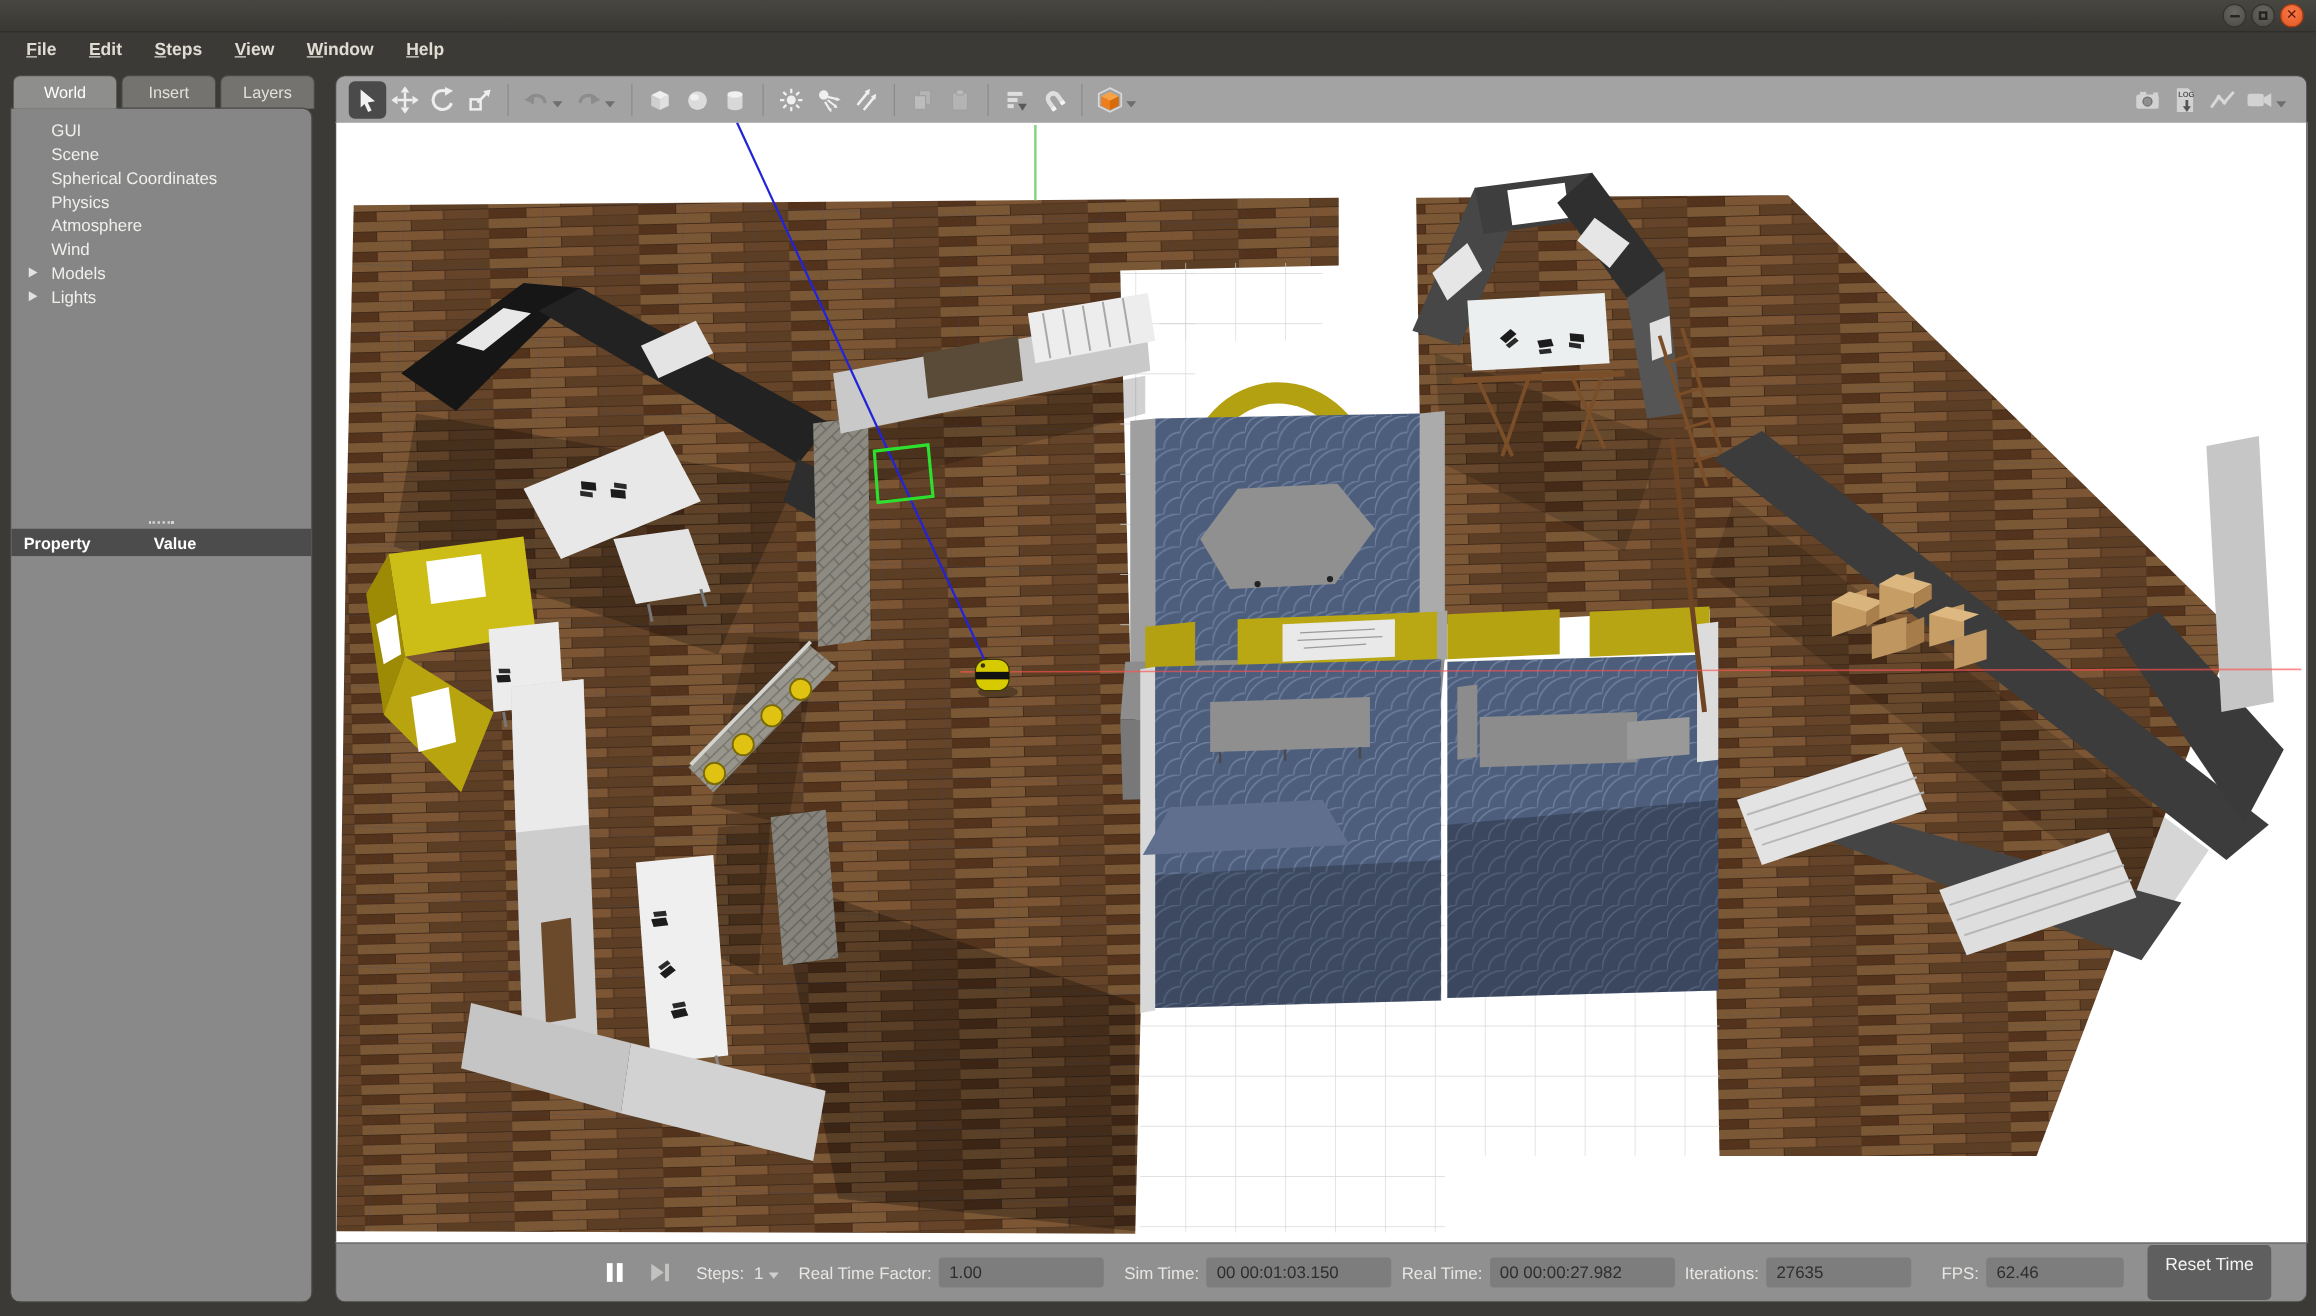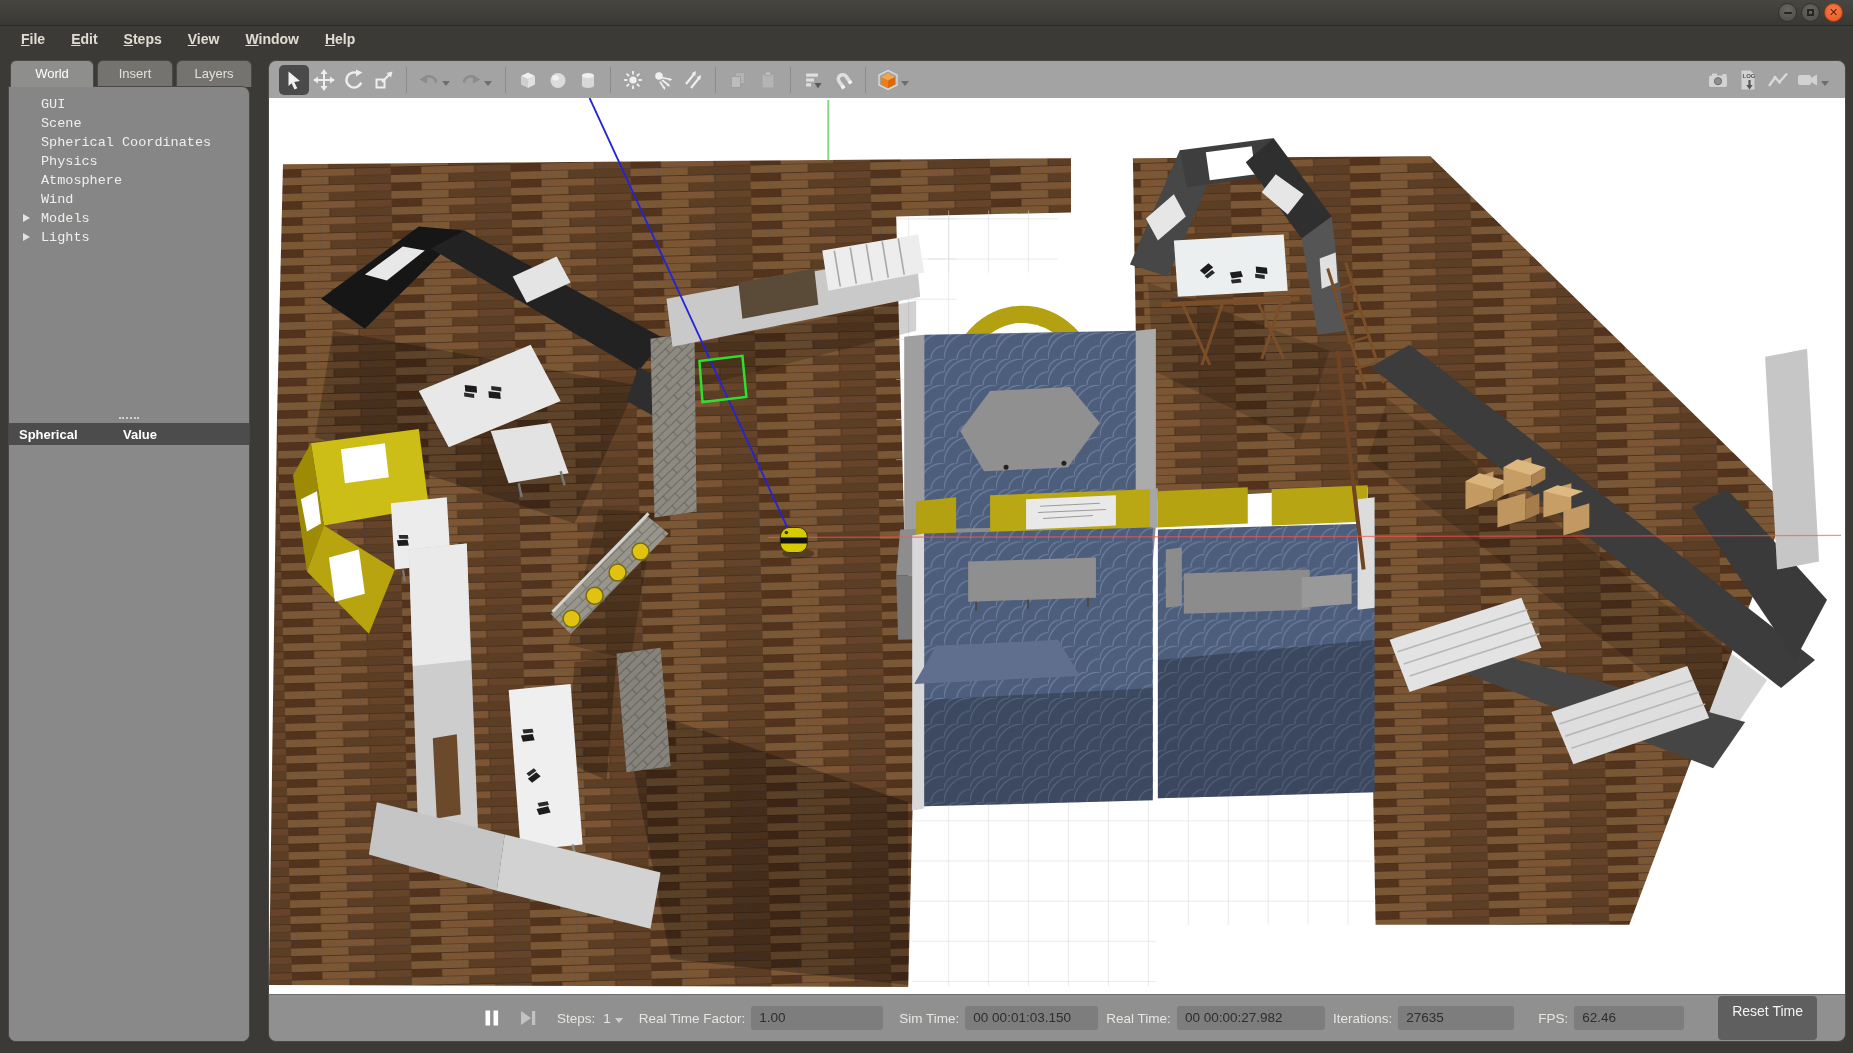--- a/index.html
+++ b/index.html
@@ -48,21 +48,21 @@
     border:1px solid #4a4945;border-bottom:none;
     border-radius:6px 6px 0 0;box-sizing:border-box;height:27px;
   }
   .tab.active{background:#8e8e8c;color:#ffffff;flex-basis:84px;position:relative;z-index:3;}
   .panel-body{
     position:absolute;top:26px;left:0;right:0;bottom:0;
     background:#868686;border:1px solid #4a4945;
     border-radius:0 8px 8px 8px;z-index:2;
     display:flex;flex-direction:column;overflow:hidden;
   }
-  .tree{padding:8px 0 0 0;height:318px;font-family:Liberation Mono, monospace;}
+  .tree{padding:8px 0 0 0;height:318px;}
   .tree-item{position:relative;padding:1px 6px 1px 32px;color:#f0efec;font-size:13.5px;line-height:17px;}
   .tree-arrow{
     position:absolute;left:14px;top:5px;width:0;height:0;
     border-left:7px solid #e2e2e0;border-top:4.5px solid transparent;border-bottom:4.5px solid transparent;
   }
   .splitter{height:10px;display:flex;align-items:center;justify-content:center;}
   .splitter-dots{width:20px;border-top:2px dotted #d2d2d0;}
   .prop-header{
     height:22px;background:#4c4c4c;display:flex;align-items:center;
     color:#ffffff;font-size:13px;font-weight:bold;
@@ -154,21 +154,21 @@
       <div class="tree-item">Physics</div>
       <div class="tree-item">Atmosphere</div>
       <div class="tree-item">Wind</div>
       <div class="tree-item"><span class="tree-arrow"></span><span>Models</span></div>
       <div class="tree-item"><span class="tree-arrow"></span><span>Lights</span></div>
     </div>
     <div class="splitter">
         <div class="splitter-dots"></div>
       </div>
     <div class="prop-header">
-      <div class="prop-col-property">Spherical</div>
+      <div class="prop-col-property">Property</div>
       <div class="prop-col-value">Value</div>
     </div>
     <div class="prop-body"></div>
   </div>
 </div>
 
 <div class="right-area">
 
   <div class="toolbar">
     <div class="tbtn active">
@@ -675,21 +675,21 @@
         <polygon points="2,2 12,9 2,16" fill="#c2c2c0"></polygon>
           <rect x="13" y="2" width="3.2" height="14" fill="#c2c2c0"></rect>
       </svg>
     </div>
     <span class="sb-label" style="margin-left:6px">Steps:</span>
     <span class="sb-steps-val">1</span>
     <span class="sb-drop"></span>
     <span class="sb-label">Real Time Factor:</span>
     <span class="sb-field" style="width:132px">1.00</span>
     <span class="sb-label">Sim Time:</span>
-    <span class="sb-field" style="width:133px">00 00:01:03.150</span>
+    <span class="sb-field" style="width:148px">00 00:01:03.150</span>
     <span class="sb-label" style="margin-left:8px">Real Time:</span>
     <span class="sb-field" style="width:148px">00 00:00:27.982</span>
     <span class="sb-label" style="margin-left:8px">Iterations:</span>
     <span class="sb-field" style="width:116px">27635</span>
     <span class="sb-label" style="margin-left:24px">FPS:</span>
     <span class="sb-field" style="width:110px">62.46</span>
     <span class="reset-btn">Reset Time</span>
   </div>
 </div>
 

